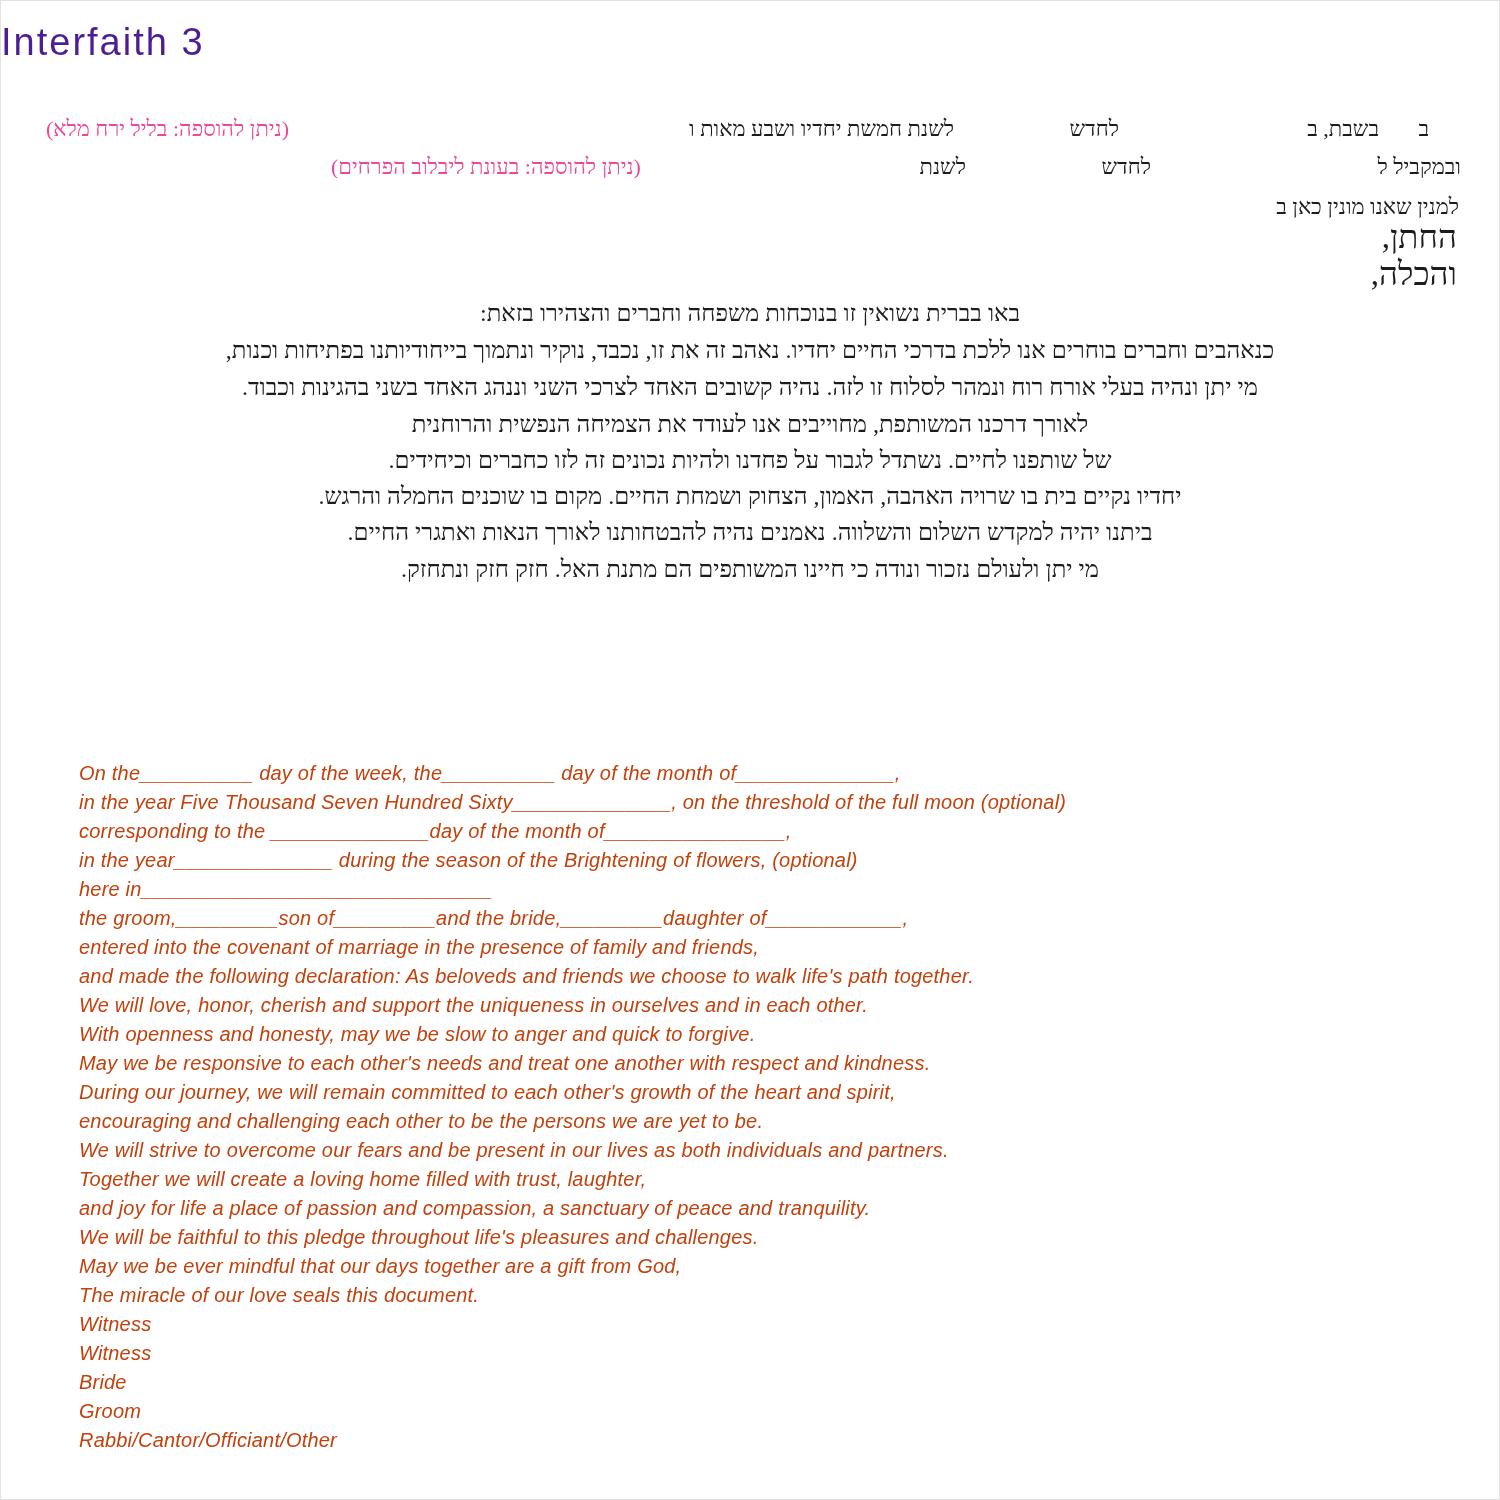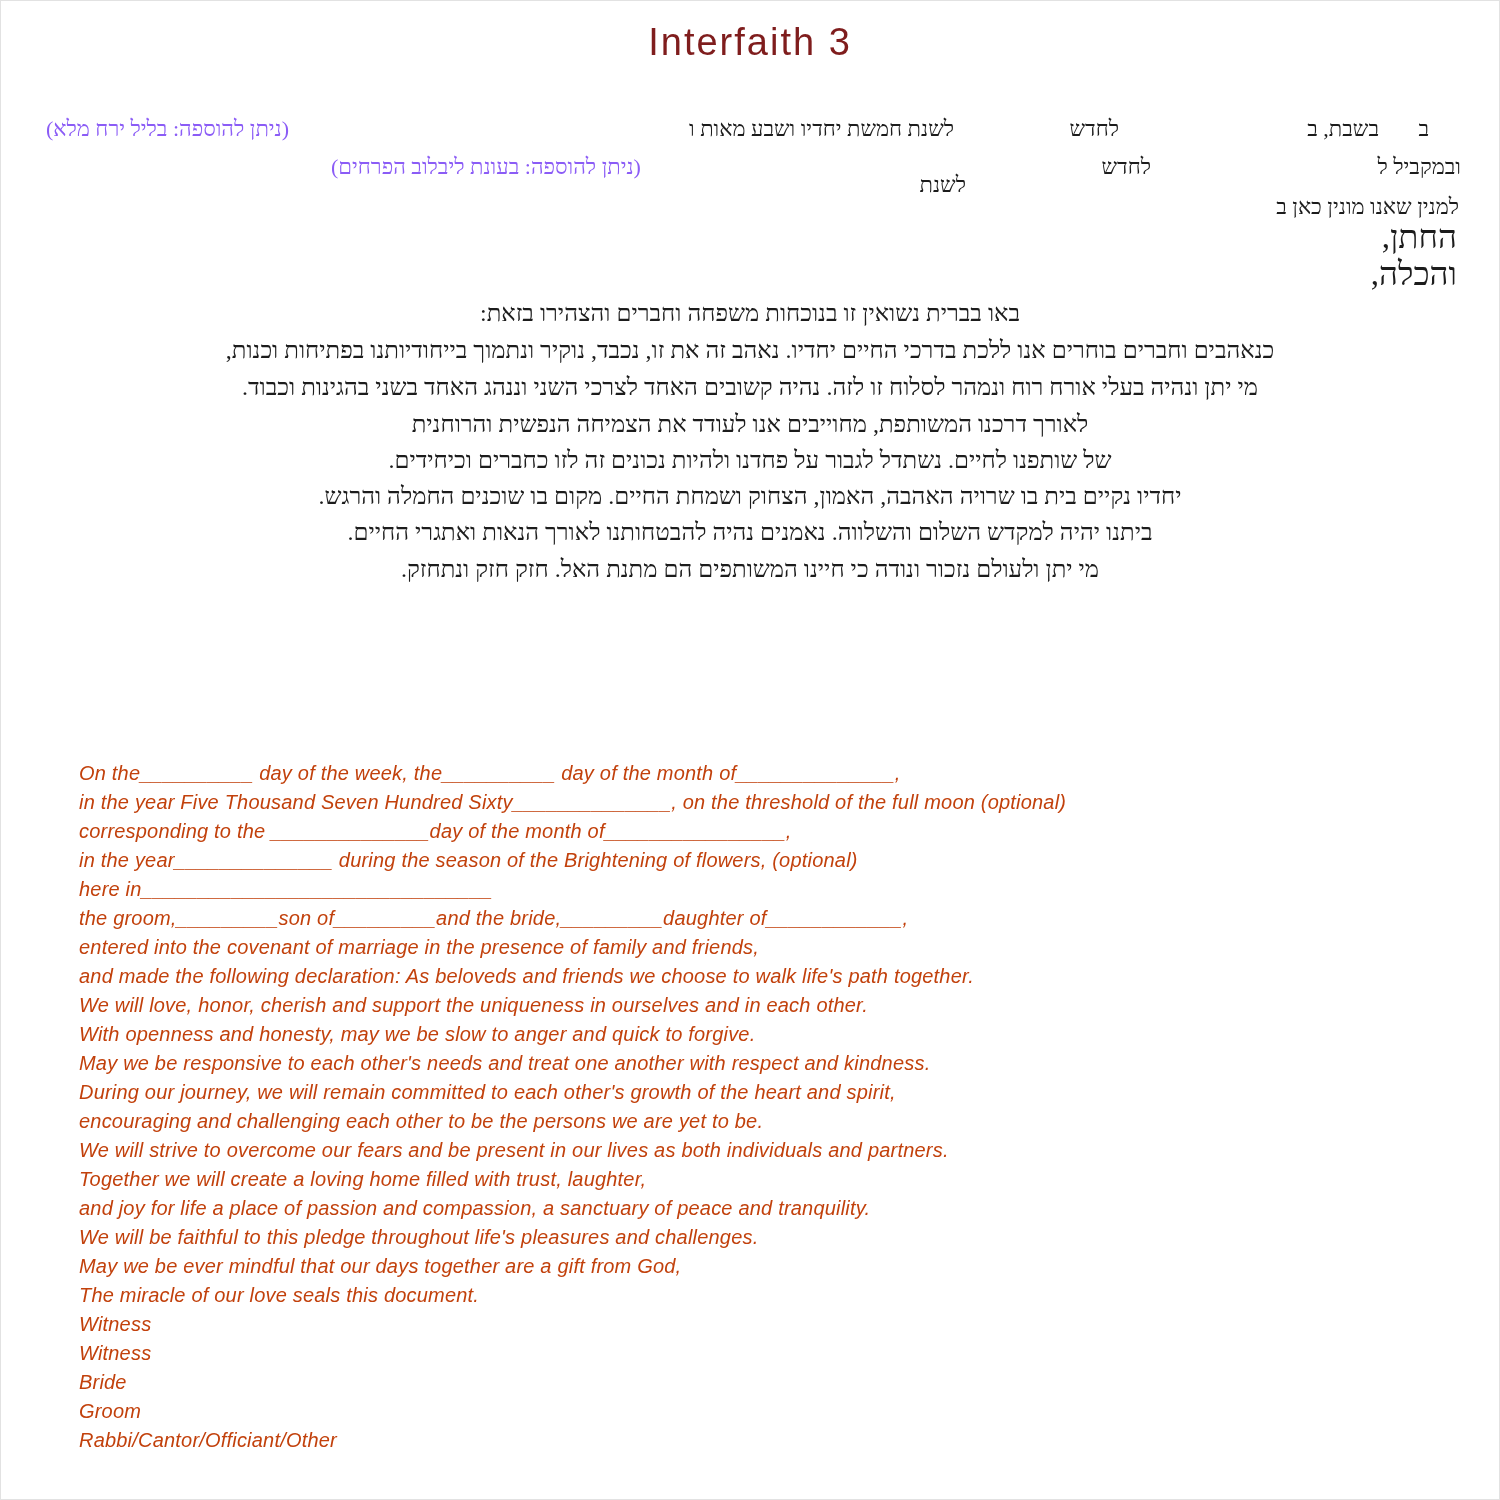--- a/index.html
+++ b/index.html
@@ -9,38 +9,37 @@
     height: 1500px;
     background: #ffffff;
     border: 1px solid #e2e2e2;
     box-sizing: border-box;
     overflow: hidden;
   }
   .doc-title {
     position: absolute;
     top: 20px; left: 0;
     width: 100%;
-    text-align: center;
     font-family: "Liberation Sans", sans-serif;
     font-size: 38px;
     font-weight: 400;
     letter-spacing: 2px;
-    color: #7f1d1d;
+    color: #4c1d95;
   }
   .heb {
     font-family: "Liberation Serif", "DejaVu Serif", serif;
     color: #1c1c1c;
   }
   .heb-seg {
     position: absolute;
     font-size: 22px;
     white-space: nowrap;
     direction: rtl;
   }
-  .heb-blue { color: #8b5cf6; }
+  .heb-blue { color: #ec4899; }
   .heb-big {
     position: absolute;
     font-size: 33px;
     white-space: nowrap;
     direction: rtl;
   }
   .heb-par-line {
     position: absolute;
     left: 0;
     width: 100%;
@@ -71,21 +70,21 @@
   <div class="doc-title">Interfaith 3</div>
 
   <span class="heb heb-seg" style="top:115px; right:70px;">ב</span>
   <span class="heb heb-seg" style="top:115px; right:120px;">בשבת, ב</span>
   <span class="heb heb-seg" style="top:115px; right:380px;">לחדש</span>
   <span class="heb heb-seg" style="top:115px; right:545px;">לשנת חמשת יחדיו ושבע מאות ו</span>
   <span class="heb heb-seg heb-blue" style="top:115px; left:45px;">(ניתן להוספה: בליל ירח מלא)</span>
 
   <span class="heb heb-seg" style="top:153px; right:38px;">ובמקביל ל</span>
   <span class="heb heb-seg" style="top:153px; right:348px;">לחדש</span>
-  <span class="heb heb-seg" style="top:171px; right:533px;">לשנת</span>
+  <span class="heb heb-seg" style="top:153px; right:533px;">לשנת</span>
   <span class="heb heb-seg heb-blue" style="top:153px; left:330px;">(ניתן להוספה: בעונת ליבלוב הפרחים)</span>
 
   <span class="heb heb-seg" style="top:193px; right:40px;">למנין שאנו מונין כאן ב</span>
 
   <span class="heb heb-big" style="top:218px; right:42px;">החתן,</span>
   <span class="heb heb-big" style="top:255px; right:42px;">והכלה,</span>
 
   <div class="heb heb-par-line" style="top:299px;">באו בברית נשואין זו בנוכחות משפחה וחברים והצהירו בזאת:</div>
   <div class="heb heb-par-line" style="top:336px;">כנאהבים וחברים בוחרים אנו ללכת בדרכי החיים יחדיו. נאהב זה את זו, נכבד, נוקיר ונתמוך בייחודיותנו בפתיחות וכנות,</div>
   <div class="heb heb-par-line" style="top:373px;">מי יתן ונהיה בעלי אורח רוח ונמהר לסלוח זו לזה. נהיה קשובים האחד לצרכי השני וננהג האחד בשני בהגינות וכבוד.</div>

